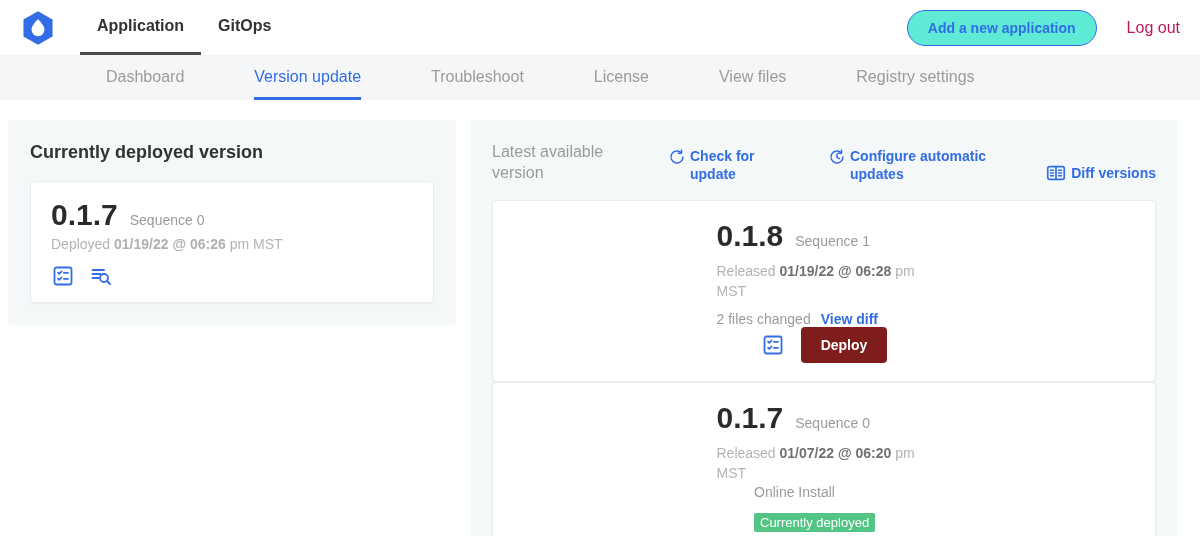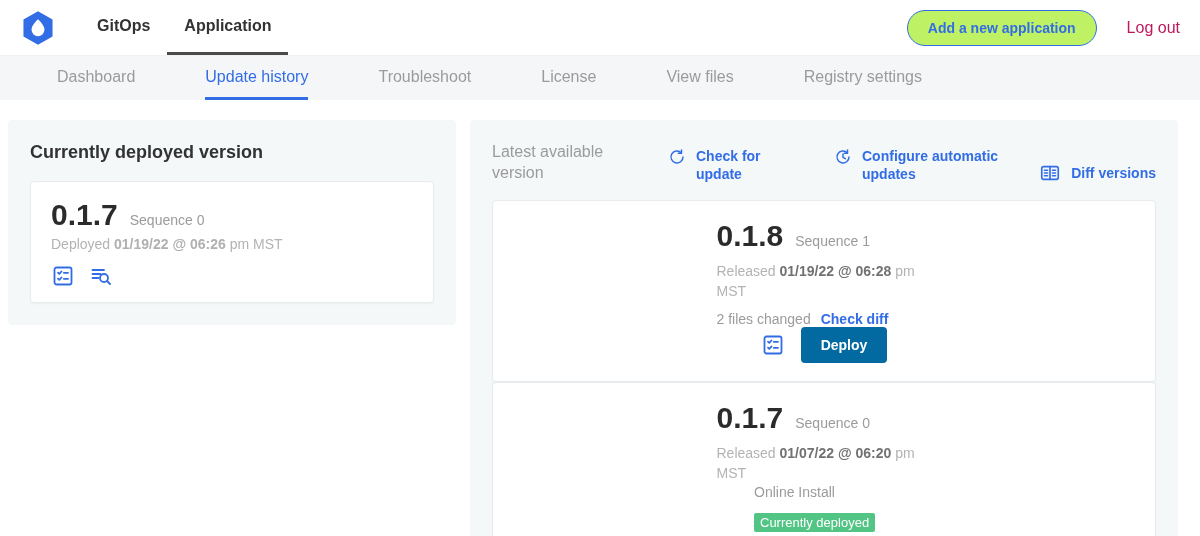--- a/index.html
+++ b/index.html
@@ -8,24 +8,24 @@
     font-family:"Liberation Sans", sans-serif;
     background:#ffffff; color:#323232; overflow:hidden;
   }
   
   .navbar { height:56px; display:flex; align-items:stretch; background:#fff; padding:0 20px; border-bottom:1px solid #f1f1f1; }
   .logo { align-self:center; width:36px; height:36px; flex:0 0 36px; cursor:pointer; }
   .nav-tabs { display:flex; margin-left:24px; }
   .nav-tab { display:flex; align-items:center; padding:0 17px; font-size:16px; font-weight:700; color:#323232; border-bottom:3px solid transparent; cursor:pointer; }
   .nav-tab.active { border-bottom-color:#4a4a4a; }
   .navbar-right { margin-left:auto; display:flex; align-items:center; gap:30px; }
-  .add-app-btn { border:1px solid #326de6; color:#326de6; background:#bef264; border-radius:60px; padding:9px 20px; font-size:14px; font-weight:700; cursor:pointer; font-family:inherit; }
+  .add-app-btn { border:1px solid #326de6; color:#326de6; background:#5eead4; border-radius:60px; padding:9px 20px; font-size:14px; font-weight:700; cursor:pointer; font-family:inherit; }
   .logout { font-size:16px; color:#be185d; cursor:pointer; }
   
-  .subnav { height:44px; background:#f5f6f8; display:flex; padding-left:57px; gap:70px; }
+  .subnav { height:44px; background:#f5f6f8; display:flex; padding-left:106px; gap:70px; }
   .subnav-item { display:flex; align-items:center; font-size:16px; color:#9b9b9b; border-bottom:3px solid transparent; cursor:pointer; white-space:nowrap; }
   .subnav-item.active { color:#326de6; border-bottom-color:#326de6; }
   
   .main { display:flex; align-items:flex-start; gap:14px; padding:20px 22px 0 8px; }
   .panel { background:#f5f8f9; border-radius:4px; }
   .left-panel { width:448px; padding:22px; }
   .right-panel { flex:1; padding:22px; }
   .card { background:#fff; border:1px solid #e9ecee; border-radius:4px; box-shadow:0 1px 2px rgba(0,0,0,0.04); }
   
   .left-title { font-size:18px; font-weight:700; color:#323232; margin-bottom:18px; }
@@ -34,74 +34,74 @@
   .version-number { font-size:30px; font-weight:700; color:#2b2b2b; }
   .sequence { font-size:14px; color:#9b9b9b; }
   .deployed-date { margin-top:4px; font-size:14px; color:#b3b3b3; }
   .deployed-date .d-bold { font-weight:700; color:#b0b0b0; }
   .icon-row { margin-top:12px; display:flex; align-items:center; gap:14px; }
   .icon-btn { width:24px; height:24px; color:#326de6; cursor:pointer; display:inline-flex; }
   .icon-btn svg { width:100%; height:100%; }
   
   .right-header { display:flex; align-items:flex-end; margin-bottom:16px; }
   .right-title { flex:0 0 150px; font-size:16px; color:#9b9b9b; line-height:1.3; }
-  .header-link { display:flex; align-items:flex-start; gap:10px; color:#326de6; font-size:14px; font-weight:600; line-height:1.3; cursor:pointer; }
+  .header-link { display:flex; align-items:flex-start; gap:4px; color:#326de6; font-size:14px; font-weight:600; line-height:1.3; cursor:pointer; }
   .header-link svg { width:18px; height:18px; flex:0 0 18px; margin-top:1px; }
   .hl-check { margin-left:26px; }
   .hl-check .link-text { max-width:78px; }
   .hl-config { margin-left:60px; }
   .hl-config .link-text { max-width:140px; }
   .hl-diff { margin-left:auto; margin-top:2px; }
   .hl-diff svg { width:22px; height:22px; flex-basis:22px; margin-top:-2px; }
   
   .release-card { display:flex; align-items:center; padding:18px 20px;flex-direction:column; }
   .release-left { width:215px; }
   .release-mid { flex:1; }
   .released { margin-top:8px; font-size:14px; color:#b3b3b3; width:200px; line-height:1.45; }
   .released .r-bold { font-weight:700; color:#717171; }
   .files-row { margin-top:10px; font-size:14px; color:#9b9b9b; display:flex; gap:10px; align-items:baseline; }
   .view-diff { color:#326de6; font-weight:600; cursor:pointer; }
   .source-label { font-size:14px; color:#9b9b9b; }
   .release-actions { display:flex; align-items:center; gap:16px; }
-  .deploy-btn { background:#0369a1; color:#fff; border:none; border-radius:4px; font-size:14px; font-weight:700; padding:10px 20px; cursor:pointer; font-family:inherit; }
+  .deploy-btn { background:#7f1d1d; color:#fff; border:none; border-radius:4px; font-size:14px; font-weight:700; padding:10px 20px; cursor:pointer; font-family:inherit; }
   .redeploy-btn { background:#fff; color:#326de6; border:1px solid #326de6; border-radius:8px; font-size:14px; font-weight:700; padding:9px 16px; cursor:pointer; font-family:inherit; }
   .other-title { font-size:16px; color:#9b9b9b; margin:28px 0 14px 0; }
   .badge-wrap { margin-top:9px; width:140px; line-height:1.6; }
   .deployed-badge { display:inline; background:#52c584; color:#fff; font-size:13px; font-weight:400; padding:2px 6px; border-radius:2px; -webkit-box-decoration-break:clone; box-decoration-break:clone; }
 </style>
 </head>
 <body>
 
 <header class="navbar">
   <div class="logo">
     <svg viewBox="0 0 24 24" aria-hidden="true">
       <path fill="#326de6" d="M12 0.8l9.7 5.6v11.2L12 23.2l-9.7-5.6V6.4z"></path>
       <path fill="#ffffff" d="M12 6.2c2.9 3 4.3 4.9 4.3 7a4.3 4.3 0 0 1-8.6 0c0-2.1 1.4-4 4.3-7z"></path>
     </svg>
   </div>
   <nav class="nav-tabs">
+    <div class="nav-tab active">
+      <span>Application</span>
+    </div>
     <div class="nav-tab">
       <span>GitOps</span>
-    </div>
-    <div class="nav-tab active">
-      <span>Application</span>
     </div>
   </nav>
   <div class="navbar-right">
     <button class="add-app-btn">Add a new application</button>
     <div class="logout">Log out</div>
   </div>
 </header>
 
 <nav class="subnav">
   <div class="subnav-item">
       <span>Dashboard</span>
     </div>
   <div class="subnav-item active">
-      <span>Update history</span>
+      <span>Version update</span>
     </div>
   <div class="subnav-item">
       <span>Troubleshoot</span>
     </div>
   <div class="subnav-item">
       <span>License</span>
     </div>
   <div class="subnav-item">
       <span>View files</span>
     </div>
@@ -190,21 +190,21 @@
           <span class="version-number">0.1.8</span>
           <span class="sequence">Sequence 1</span>
         </div>
         <div class="released">
           <span>Released</span>
           <span class="r-bold">01/19/22 @ 06:28</span>
           <span>pm MST</span>
         </div>
         <div class="files-row">
           <span>2 files changed</span>
-          <span class="view-diff">Check diff</span>
+          <span class="view-diff">View diff</span>
         </div>
       </div>
       <div class="release-actions">
         <span class="icon-btn">
           <svg viewBox="0 0 24 24" fill="none" stroke="currentColor" stroke-width="1.8" stroke-linecap="round" stroke-linejoin="round">
             <rect x="3.5" y="3.5" width="17" height="17" rx="2"></rect>
             <path d="M7 8.6l1.3 1.3 2.2-2.4"></path>
               <line x1="12.8" y1="8.8" x2="17" y2="8.8"></line>
             <path d="M7 14.6l1.3 1.3 2.2-2.4"></path>
               <line x1="12.8" y1="14.8" x2="17" y2="14.8"></line>

